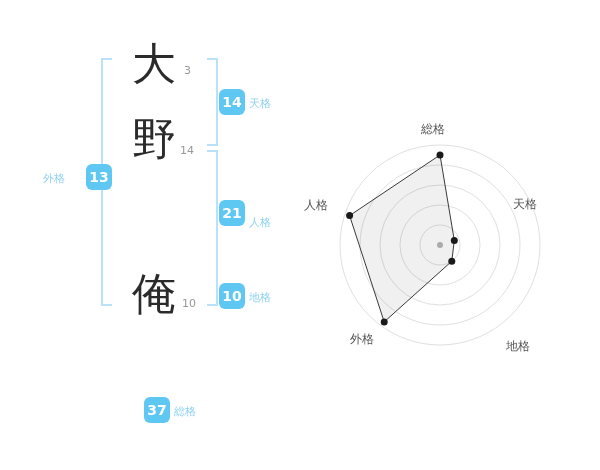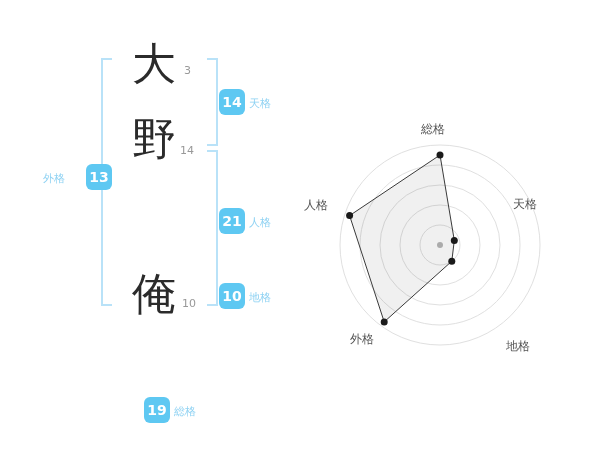--- a/index.html
+++ b/index.html
@@ -27,21 +27,21 @@
     border-right:2px solid #b9e2f8;border-top:2px solid #b9e2f8;border-bottom:2px solid #b9e2f8;
   }
   .bracket-ten{left:207px;top:58px;height:84px;}
   .bracket-jin{left:207px;top:150px;height:152px;}
   
   .kaku-box{
     position:absolute;width:26px;height:26px;background:#5ec8f2;color:#fff;
     font-size:14px;font-weight:bold;text-align:center;line-height:26px;border-radius:6px;
   }
   .box-ten{left:219px;top:89px;}
-  .box-jin{left:219px;top:208px;}
+  .box-jin{left:219px;top:200px;}
   .box-chi{left:219px;top:283px;}
   .box-gai{left:86px;top:164px;}
   .box-sou{left:144px;top:397px;}
   .kaku-label{position:absolute;font-size:11px;color:#8fd2f3;}
   .lab-ten{left:249px;top:96px;}
   .lab-jin{left:249px;top:215px;}
   .lab-chi{left:249px;top:290px;}
   .lab-gai{left:43px;top:171px;}
   .lab-sou{left:174px;top:404px;}
   
@@ -74,21 +74,21 @@
 
   <div class="kaku-box box-jin">21</div>
   <div class="kaku-label lab-jin">人格</div>
 
   <div class="kaku-box box-chi">10</div>
   <div class="kaku-label lab-chi">地格</div>
 
   <div class="kaku-label lab-gai">外格</div>
   <div class="kaku-box box-gai">13</div>
 
-  <div class="kaku-box box-sou">19</div>
+  <div class="kaku-box box-sou">37</div>
   <div class="kaku-label lab-sou">総格</div>
 
   <div class="radar-wrap">
     <svg width="240" height="240" viewBox="0 0 240 240">
         <circle cx="120" cy="120" r="20" fill="none" stroke="#e0e0e0" stroke-width="1"></circle>
         <circle cx="120" cy="120" r="40" fill="none" stroke="#e0e0e0" stroke-width="1"></circle>
         <circle cx="120" cy="120" r="60" fill="none" stroke="#e0e0e0" stroke-width="1"></circle>
         <circle cx="120" cy="120" r="80" fill="none" stroke="#e0e0e0" stroke-width="1"></circle>
         <circle cx="120" cy="120" r="100" fill="none" stroke="#e0e0e0" stroke-width="1"></circle>
         <polygon points="120.0,30.0 134.3,115.4 131.8,136.2 64.2,196.9 29.6,90.6" fill="rgba(0,0,0,0.06)" stroke="#3a3a3a" stroke-width="1"></polygon>

